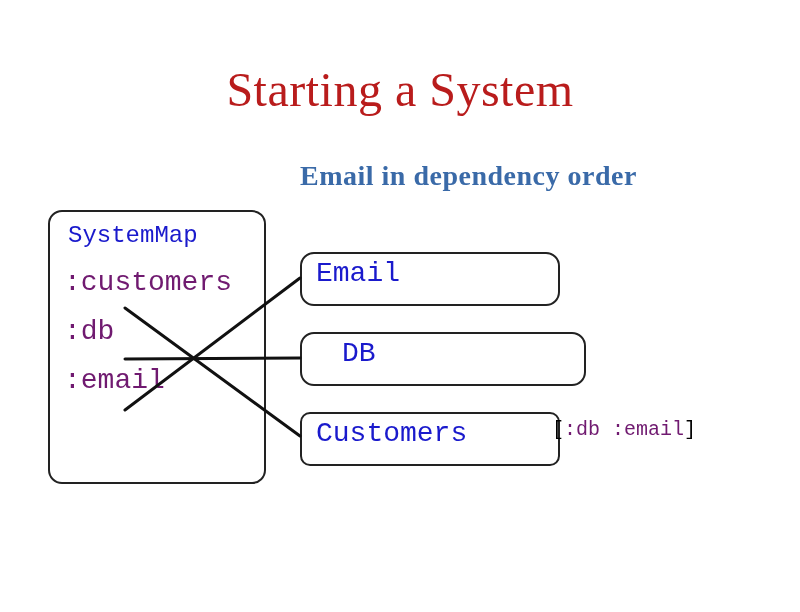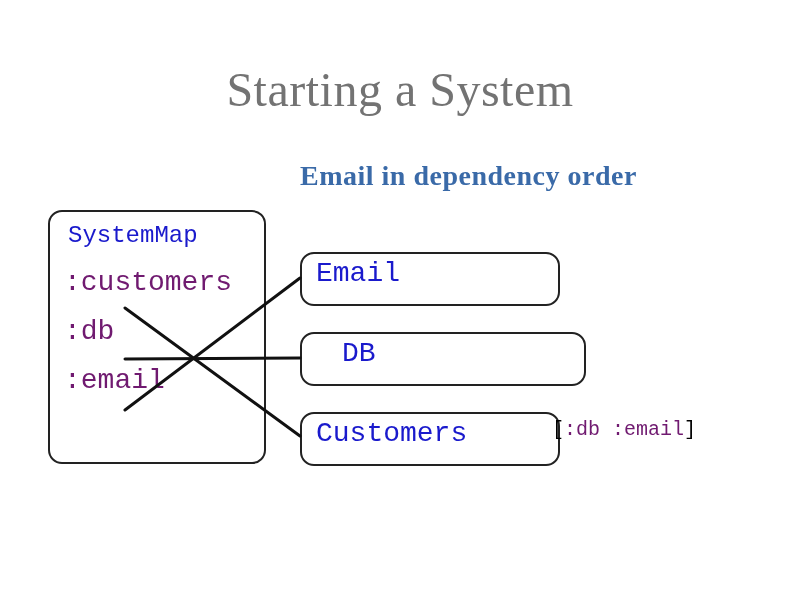--- a/index.html
+++ b/index.html
@@ -12,21 +12,21 @@
     position: relative;
     overflow: hidden;
   }
   .title {
     position: absolute;
     top: 62px;
     left: 0;
     width: 100%;
     text-align: center;
     font-size: 48px;
-    color: #737373;
+    color: #b91c1c;
     font-weight: 400;
     letter-spacing: 0.5px;
   }
   .subtitle {
     position: absolute;
     top: 160px;
     left: 300px;
     font-family: "Comic Sans MS", "Segoe Script", cursive;
     font-size: 28px;
     font-weight: 700;
@@ -41,42 +41,42 @@
   }
   .mono {
     font-family: "Courier New", Courier, monospace;
     font-size: 28px;
   }
   .systemmap-box {
     left: 48px;
     top: 210px;
     width: 190px;
     height: 240px;
-    padding: 6px 12px 4px 12px;
+    padding: 6px 12px 24px 12px;
   }
   .systemmap-title {
     color: #1a1acc;
     font-size: 24px;
     font-family: "Courier New", Courier, monospace;
     margin: 4px 0 12px 6px;
   }
   .key {
     color: #701a70;
     margin: 18px 0 18px 2px;
   }
   .component-box {
     left: 300px;
     width: 230px;
     height: 44px;
     padding: 4px 12px 2px 14px;
     color: #1a1acc;
   }
   .comp-email { top: 252px; }
   .comp-db { top: 332px; padding-left: 40px; }
-  .comp-customers { top: 412px; }
+  .comp-customers { top: 412px; border-radius: 10px; }
   .dep-label {
     position: absolute;
     left: 552px;
     top: 418px;
     font-family: "Courier New", Courier, monospace;
     font-size: 20px;
     color: #000;
   }
   .dep-label .kw { color: #701a70; }
   svg.lines {

